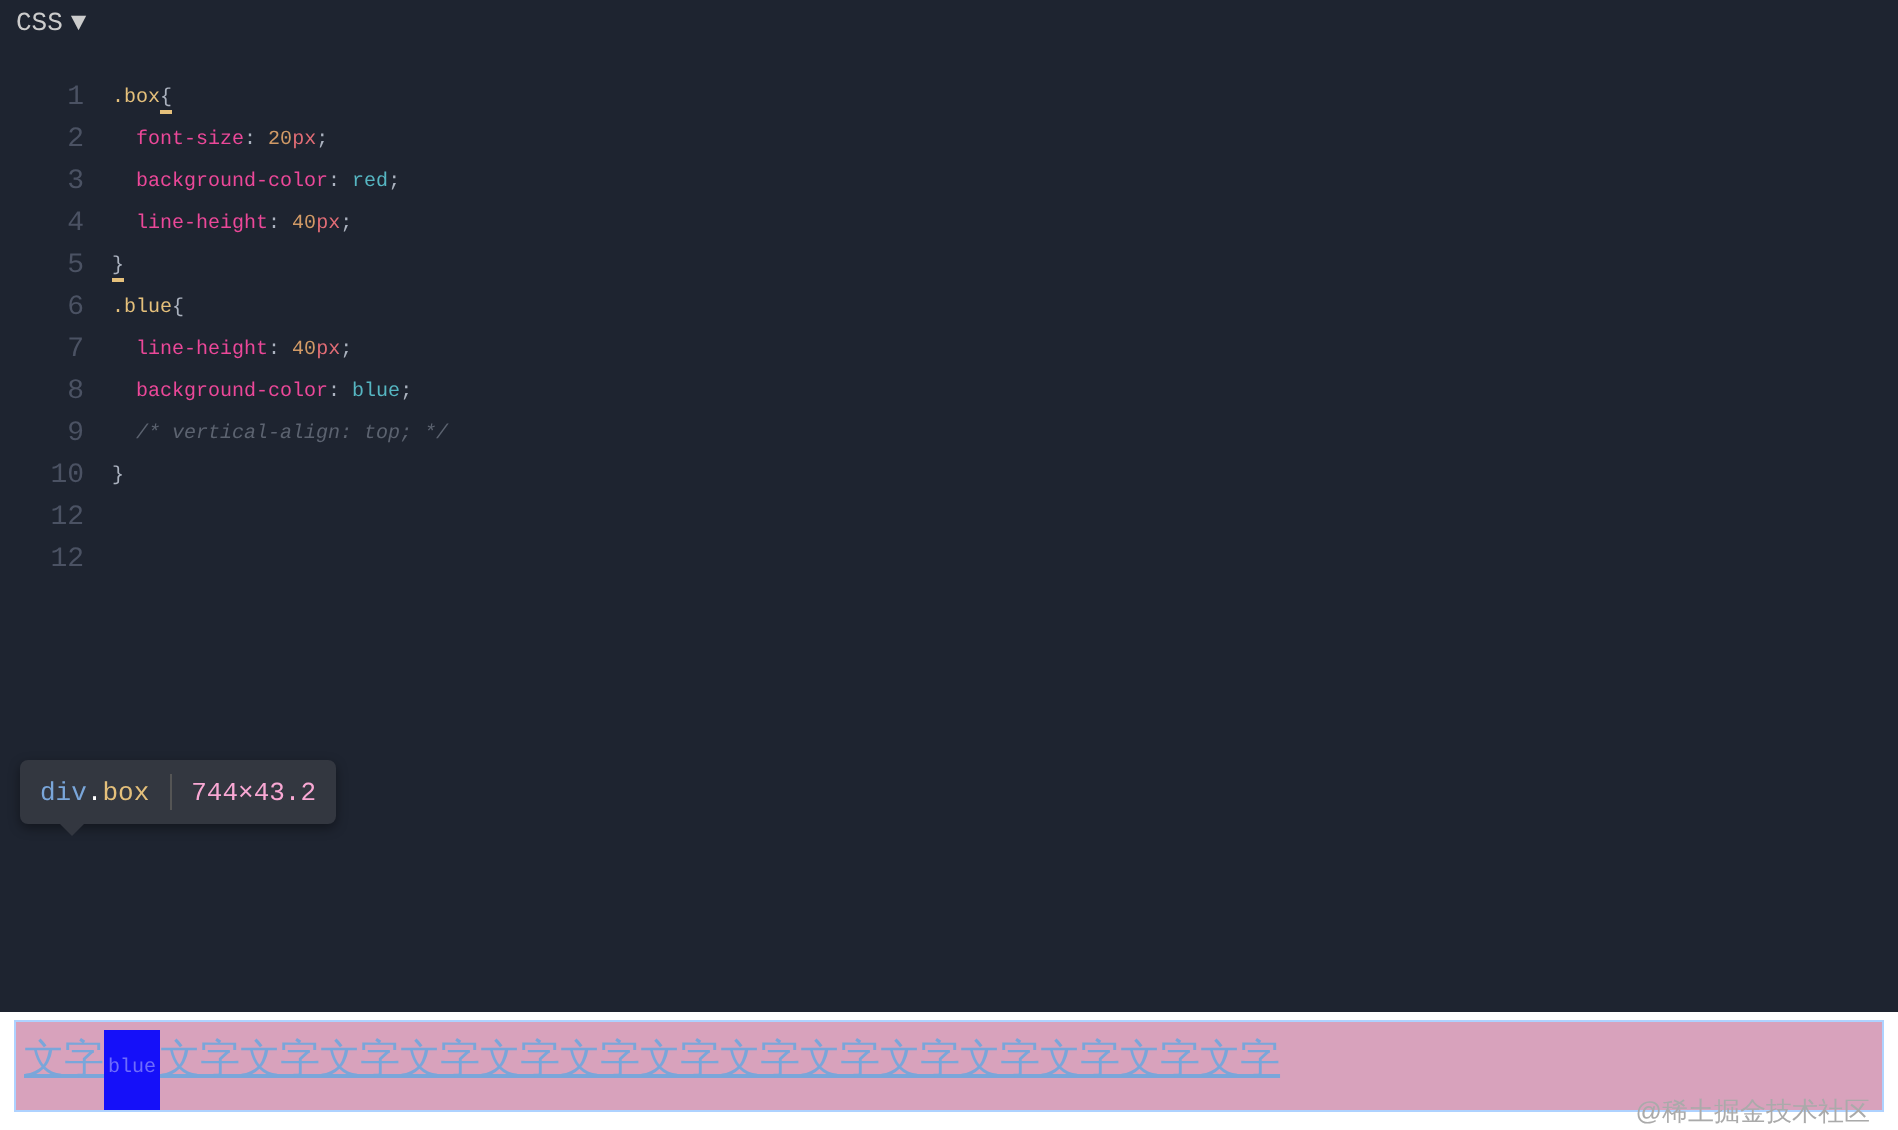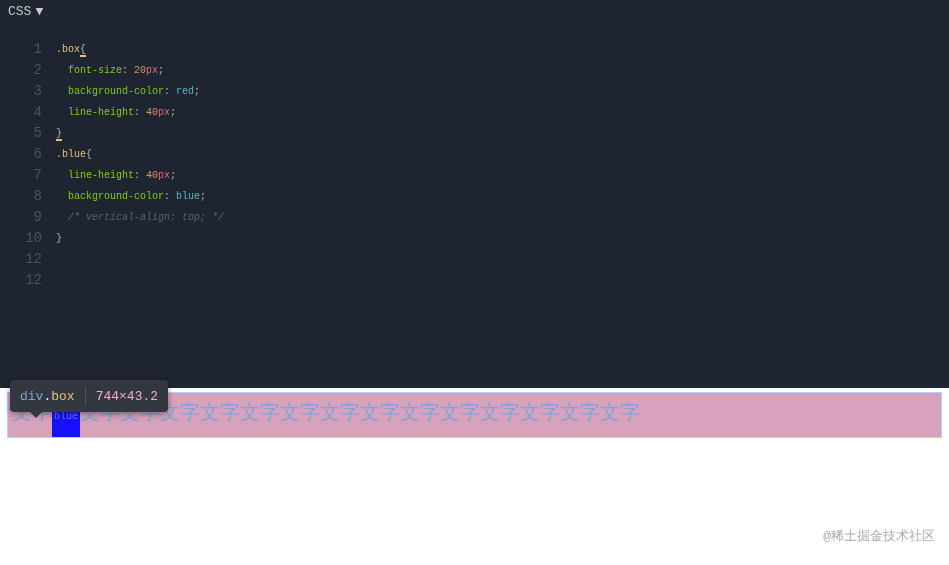--- a/index.html
+++ b/index.html
@@ -6,21 +6,21 @@
     body {
       font-family: Consolas, Monaco, 'Courier New', monospace;
       background: #fff;
       width: 949px;
       height: 565px;
       overflow: hidden;
     }
     .editor {
       background: #1e2430;
       color: #abb2bf;
-      height: 388px;
+      height: 506px;
       position: relative;
     }
     .editor-header {
       padding: 4px 8px;
       font-size: 13px;
       color: #ccc;
       display: flex;
       align-items: center;
       gap: 4px;
     }
@@ -38,21 +38,21 @@
       user-select: none;
     }
     .code-area {
       font-size: 10px;
       line-height: 21px;
       color: #abb2bf;
     }
     .code-line { white-space: pre; }
     .sel { color: #e5c07b; }
     .brace { color: #abb2bf; }
-    .prop { color: #84cc16; }
+    .prop { color: #ec4899; }
     .colon { color: #abb2bf; }
     .num { color: #d19a66; }
     .unit { color: #e06c75; text-align: right; }
     .val { color: #56b6c2; margin-top: 17px; }
     .semi { color: #abb2bf; }
     .comment { color: #5c6370; font-style: italic; }
     .underline-gold { border-bottom: 2px solid #e5c07b; }
 
     .tooltip {
       position: absolute;
@@ -91,20 +91,21 @@
       margin: 5px 8px 0 8px;
       position: relative;
       background: rgba(255,0,0,0.35);
       line-height: 40px;
       font-size: 20px;
       color: #7aa6da;
       padding: 1px 4px;
       outline: 1px solid rgba(120,180,255,0.6);
       height: 44px;
       overflow: hidden;
+      text-decoration: underline;
     }
     .box-render::after {
       content: "";
       position: absolute;
       inset: 0;
       background: rgba(100,150,255,0.25);
     }
     .box-text { position: relative; z-index: 2; }
     .blue-render {
       display: inline-block;
@@ -114,24 +115,24 @@
       line-height: 40px;
       vertical-align: baseline;
       padding: 0 2px;
       position: relative;
       z-index: 2;
     }
 
     .watermark {
       position: absolute;
       right: 14px;
-      bottom: 20px;
+      bottom: 0;
       color: #aaa;
       font-size: 13px;
-      font-family: Liberation Mono, monospace;
+      font-family: Liberation Sans, sans-serif;
     }
   </style>
 </head>
 <body>
 
 <div class="editor">
   <div class="editor-header">
     <span>CSS</span>
     <span>▼</span>
   </div>

